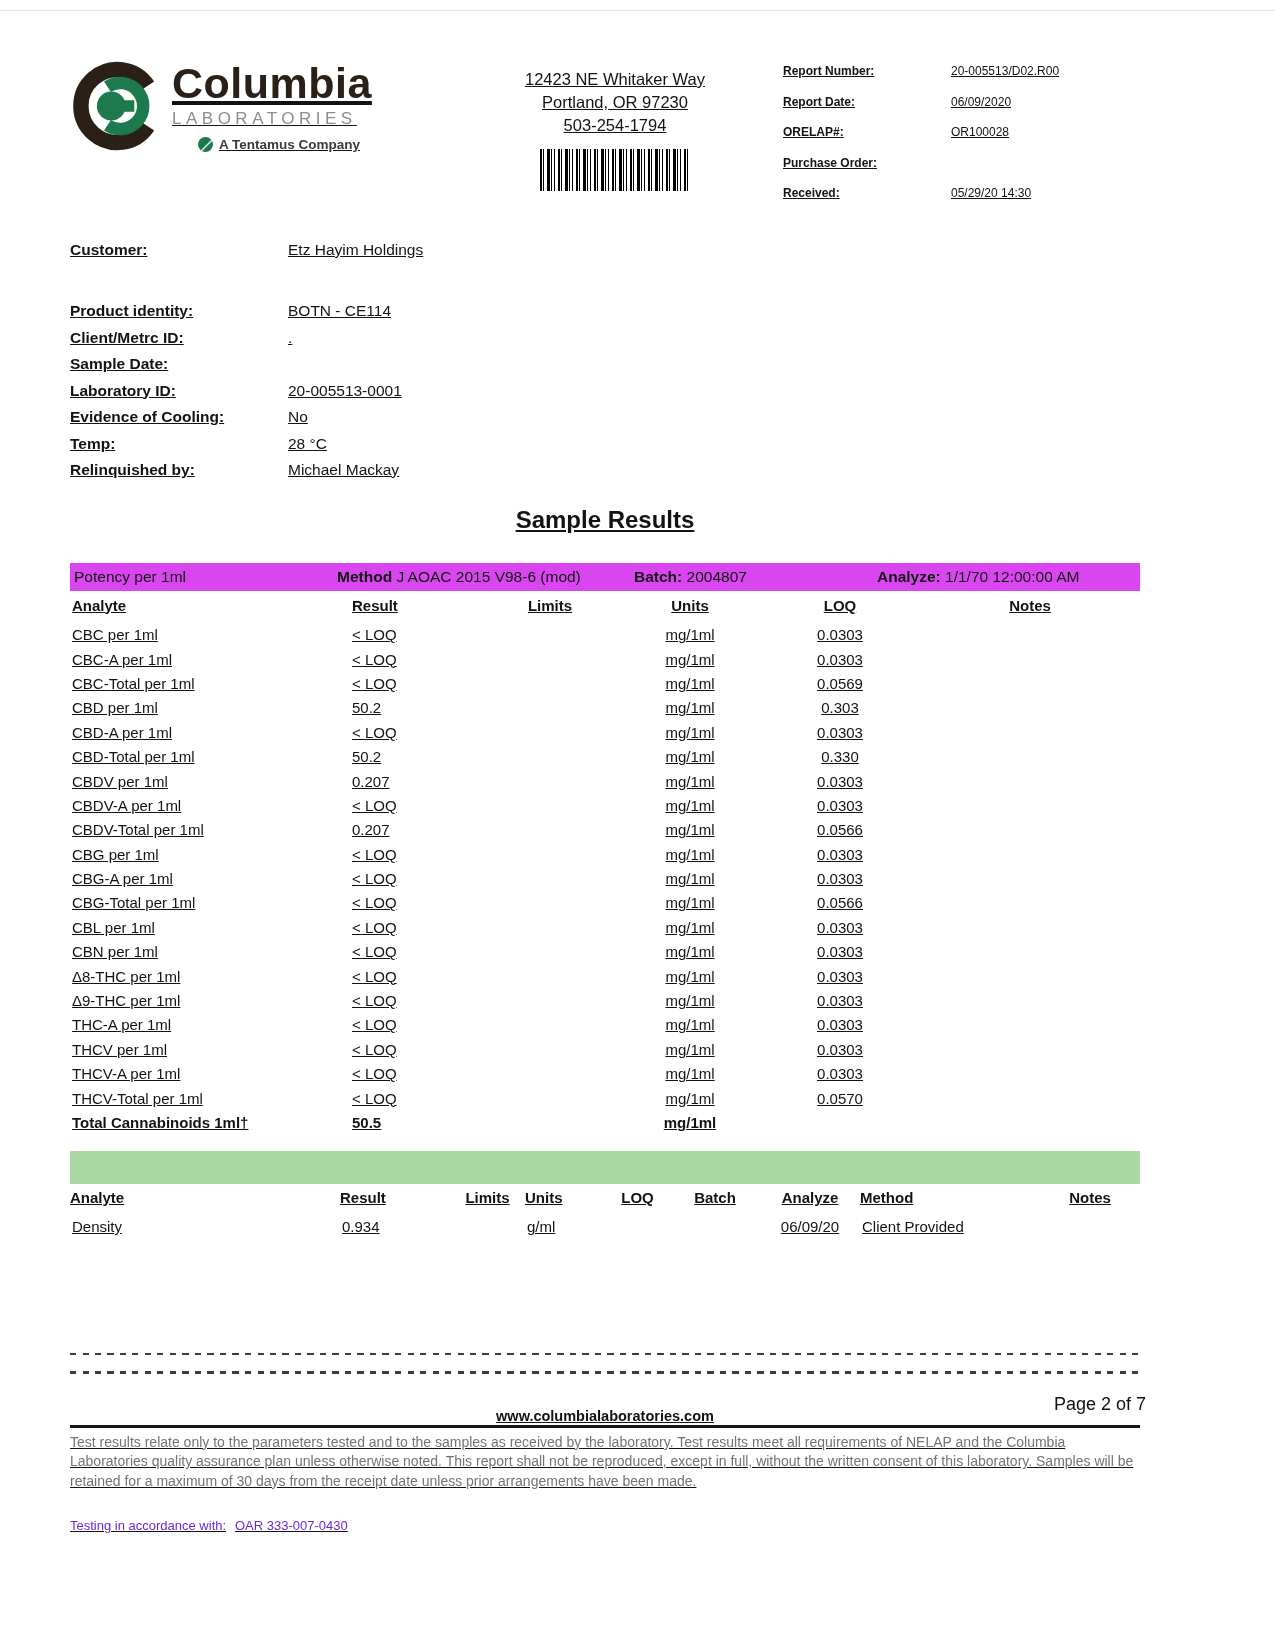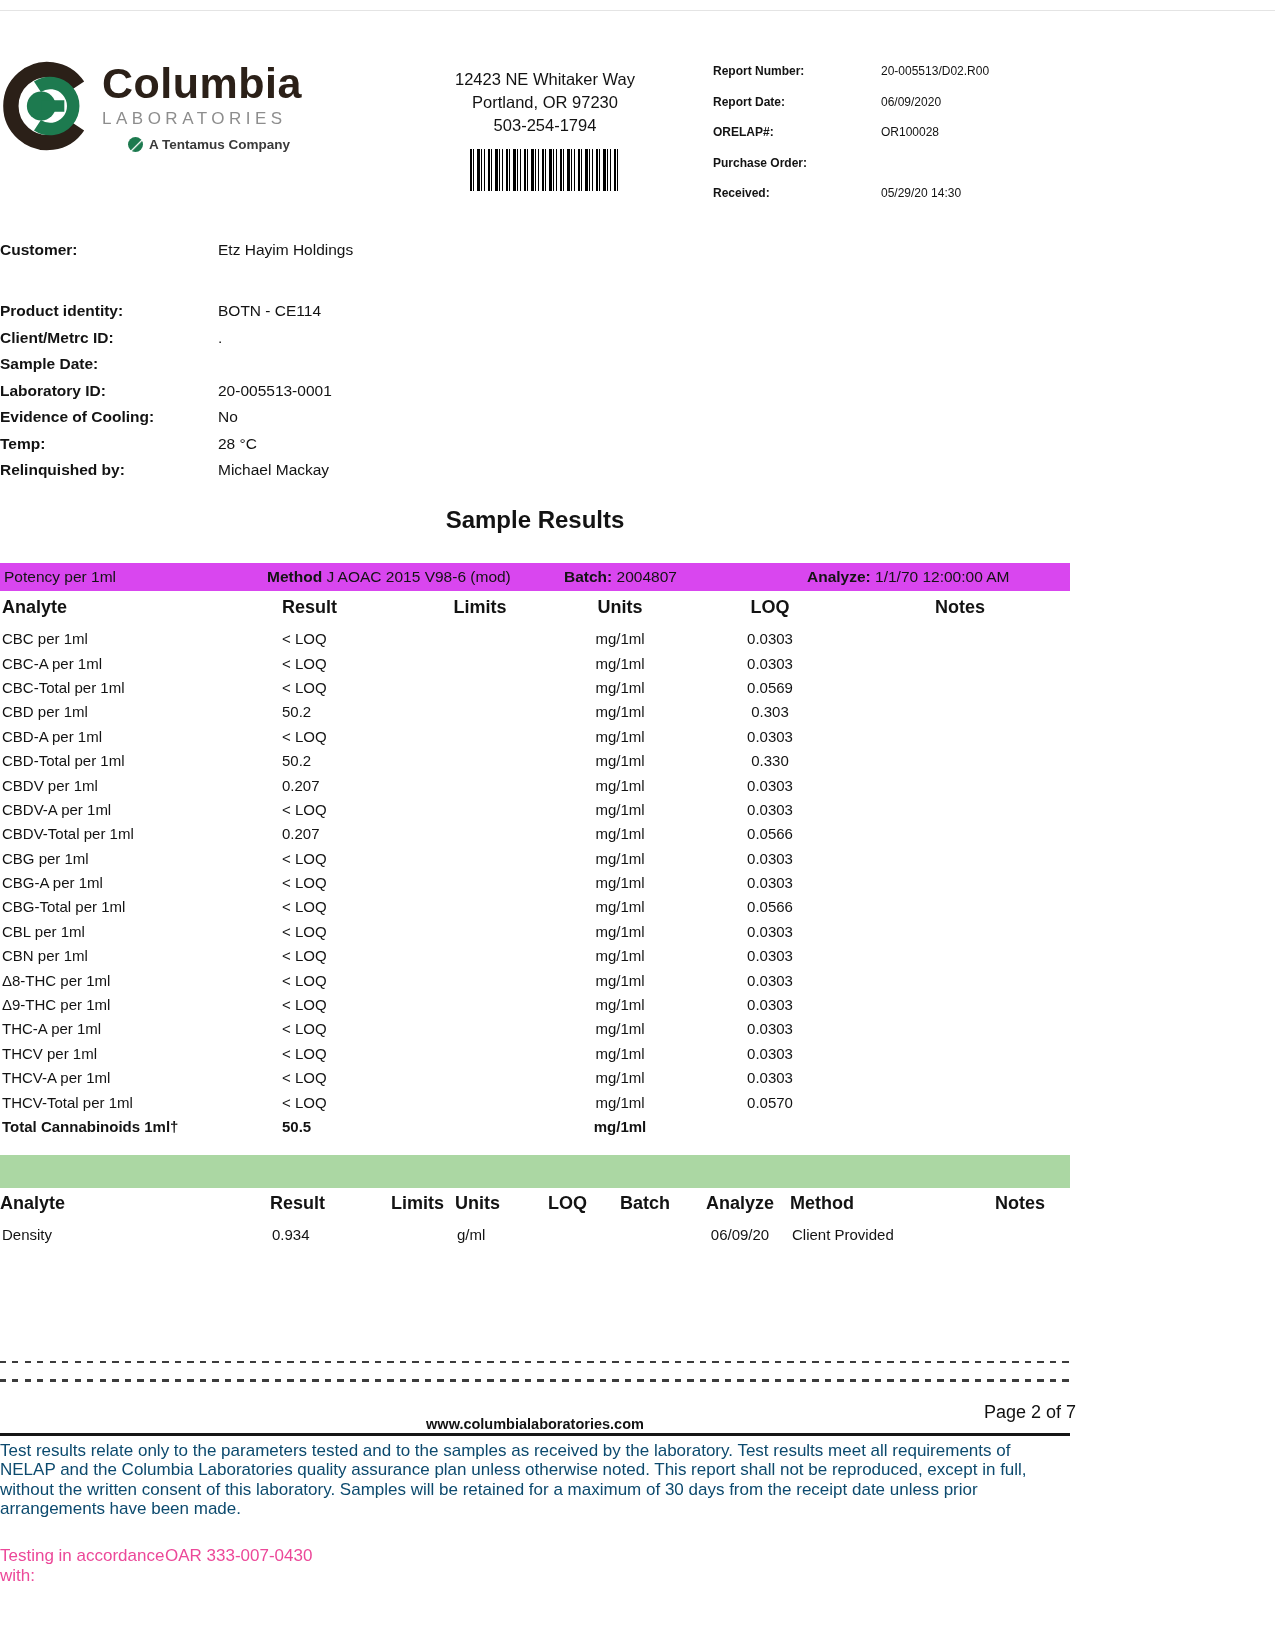--- a/index.html
+++ b/index.html
@@ -1,19 +1,19 @@
 <!DOCTYPE html>
 <html><head>
 <meta charset="utf-8">
 <style>
   html,body{margin:0;padding:0;background:#ffffff;}
   .page{width:1275px;height:1650px;position:relative;background:#fff;overflow:hidden;
         font-family:"Liberation Sans",sans-serif;color:#131313;}
   .top-rule{position:absolute;top:10px;left:0;width:100%;border-top:1.5px solid #e4e4e4;}
-  .content{width:1070px;}
+  .content{width:1070px;margin-left:70px;text-decoration:underline;}
 
   
   .header{display:flex;margin-top:58px;min-height:158px;}
   .logo-block{width:340px;display:flex;align-items:flex-start;}
   .logo-text{margin-left:6px;margin-top:2px;}
   .brand{font-size:43px;font-weight:700;color:#2b2018;line-height:46px;letter-spacing:.5px;}
   .brand-sub{font-size:17px;color:#8d8d8d;letter-spacing:4.5px;margin-top:3px;}
   .tagline{display:flex;align-items:center;margin-top:8px;margin-left:26px;}
   .tentamus-dot{width:15px;height:15px;border-radius:50%;margin-right:6px;
         background:linear-gradient(135deg,#1d7a4f 52%,#ffffff 56%,#1d7a4f 64%);}
@@ -40,40 +40,40 @@
   .band{background:#d946ef;height:28px;position:relative;font-size:15.5px;line-height:28px;margin-top:29px;}
   .band .b-title{position:absolute;left:4px;}
   .band .b-method{position:absolute;left:267px;}
   .band .b-batch{position:absolute;left:564px;}
   .band .b-analyze{position:absolute;left:807px;}
   .band b{font-weight:700;}
   .band2{background:#abd7a3;height:33px;margin-top:16px;}
 
   
   table{border-collapse:collapse;table-layout:fixed;width:1070px;}
-  th{font-size:18px;font-weight:700;padding:6px 0 9px;}
+  th{font-size:15px;font-weight:700;padding:6px 0 9px;}
   td{font-size:15px;padding:0;height:24.4px;vertical-align:middle;}
   .al{text-align:left;padding-left:2px;}
   .ac{text-align:center;}
   .t1 tbody tr:last-child td{font-weight:700;}
   .t2 th{padding:5px 0 7px;}
   .t2 td{height:28px;}
 
   
   .dash{height:2.5px;margin-top:16px;
     background:repeating-linear-gradient(90deg,#3c3c3c 0 6px,transparent 6px 12.5px);}
   .dash.first{margin-top:112px;}
 
   
   .footer{margin-top:34px;position:relative;}
   .page-num{position:absolute;right:-6px;top:-14px;font-size:18px;color:#111;}
   .website{text-align:center;font-size:14.5px;font-weight:700;margin:0 0 1px;}
   .footer-rule{height:3px;background:#161616;}
-  .disclaimer{font-size:17px;line-height:19.5px;color:#0c4a6e;margin-top:5px;}
-  .testing{display:flex;font-size:17px;color:#ec4899;margin-top:27px;}
+  .disclaimer{font-size:14px;line-height:19.5px;color:#737373;margin-top:5px;}
+  .testing{display:flex;font-size:13px;color:#6d28d9;margin-top:27px;}
   .testing .t-label{width:165px;}
 </style>
 </head>
 <body>
 
 <div class="page">
   <div class="top-rule"></div>
 
   <div class="content">
 

